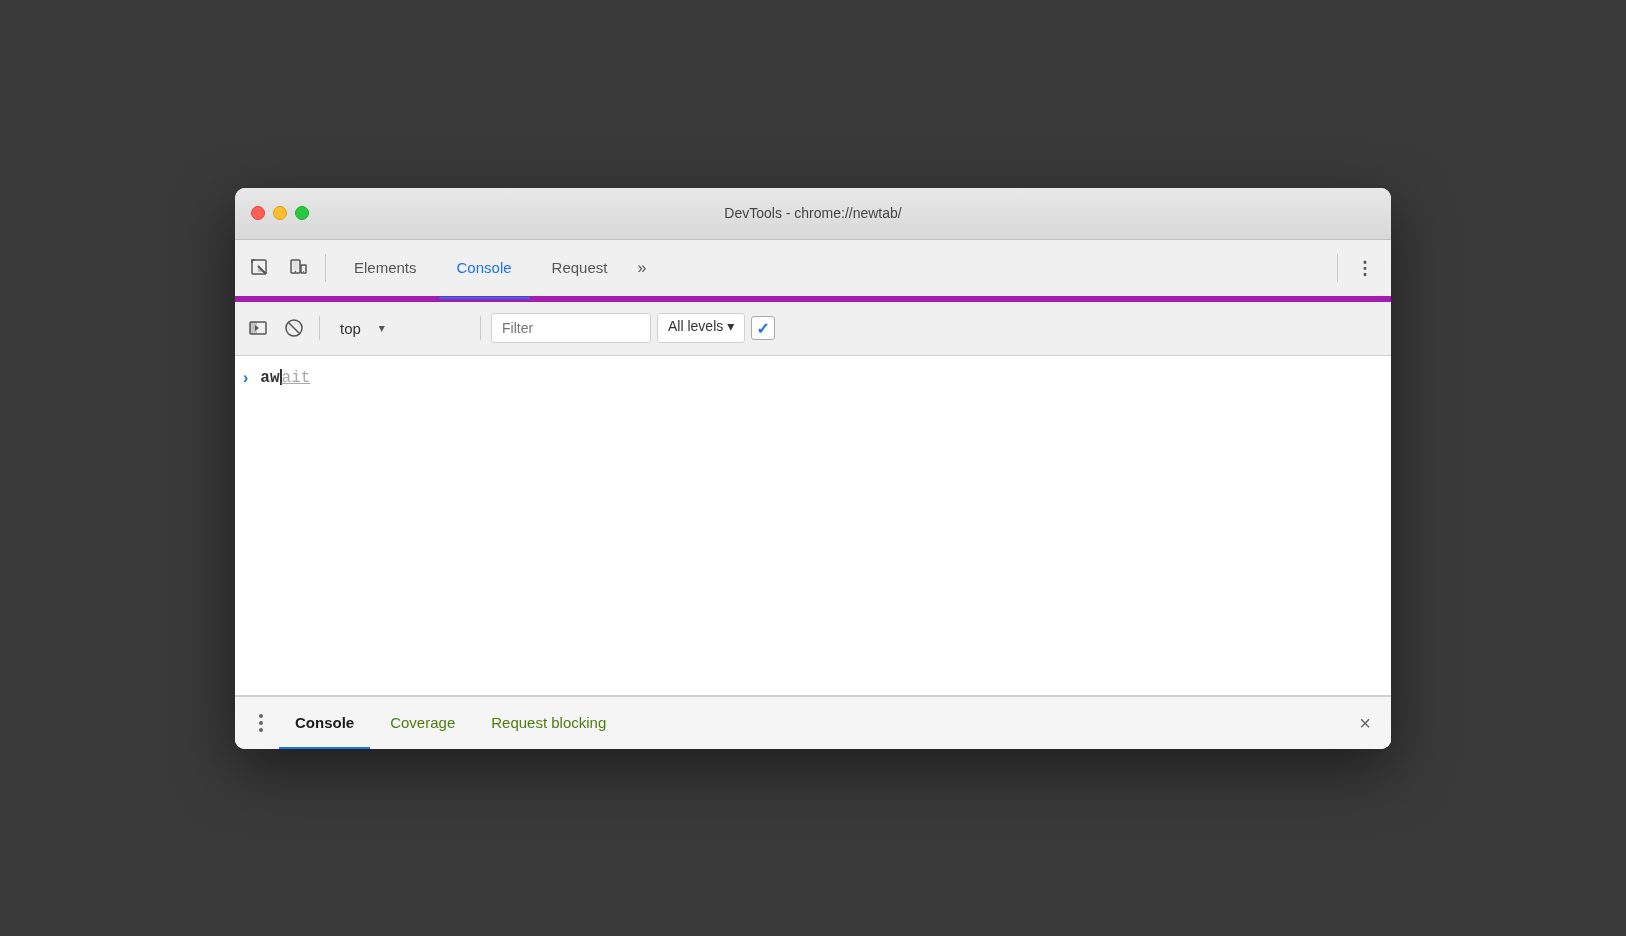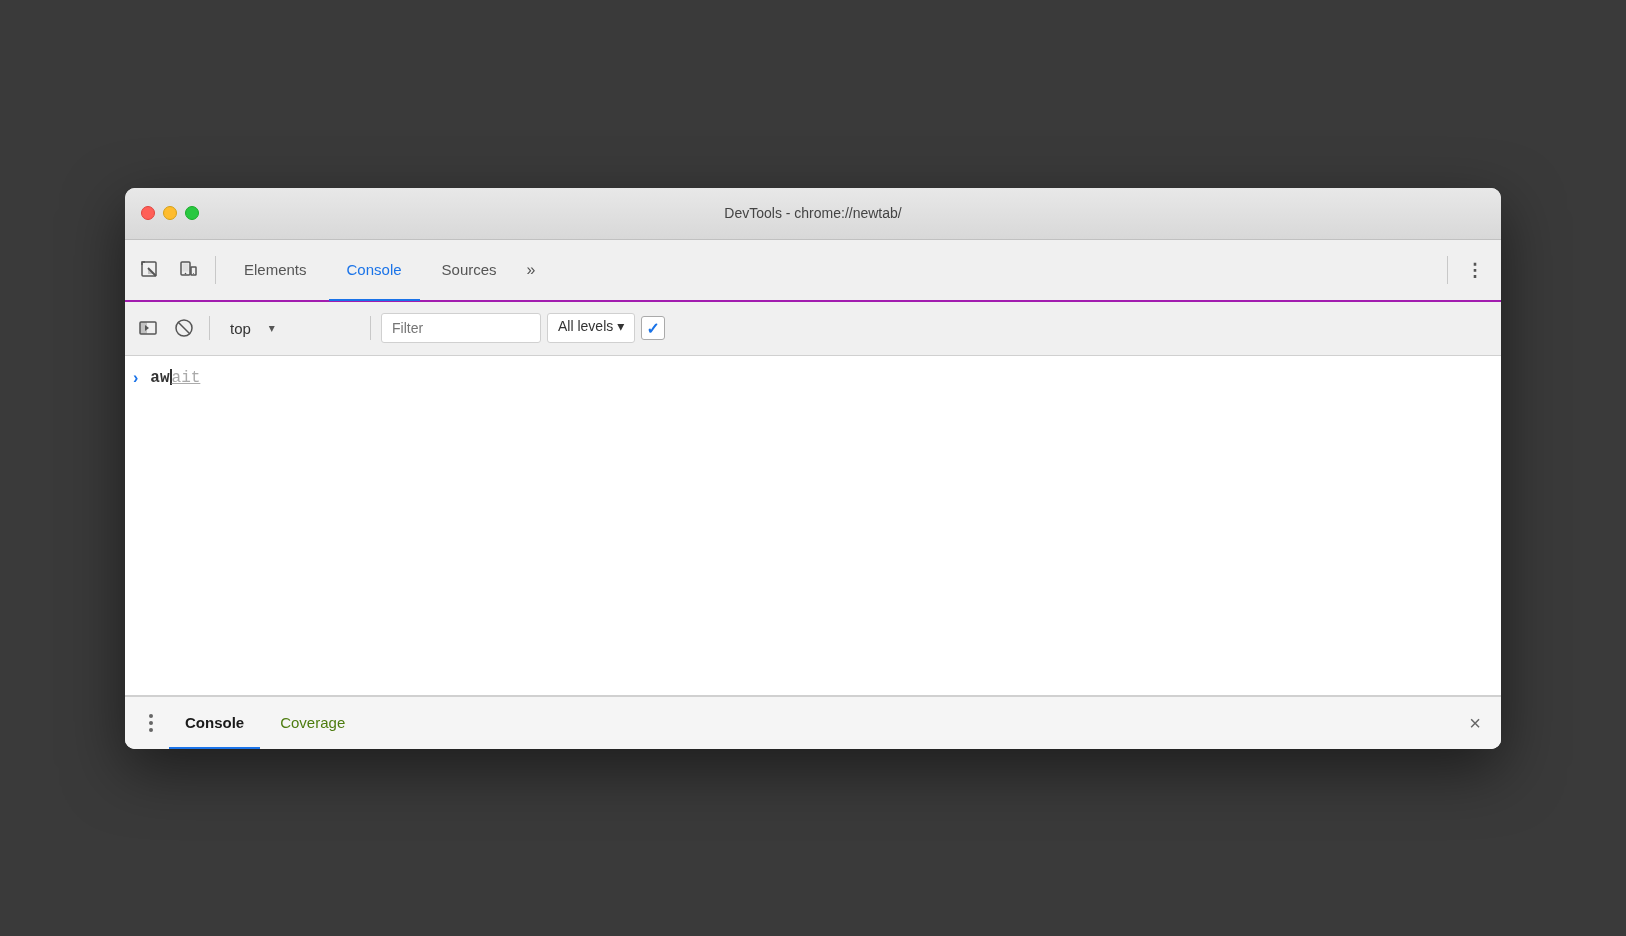--- a/index.html
+++ b/index.html
@@ -5,21 +5,21 @@
     * { box-sizing: border-box; margin: 0; padding: 0; }
     body {
       background: #3a3a3a;
       display: flex;
       justify-content: center;
       align-items: center;
       min-height: 100vh;
       font-family: -apple-system, BlinkMacSystemFont, 'Helvetica Neue', Arial, sans-serif;
     }
     .window {
-      width: 1376px;
+      width: 1156px;
       background: #f0f0f0;
       border-radius: 10px;
       overflow: hidden;
       box-shadow: 0 20px 60px rgba(0,0,0,0.5);
     }
     
     .titlebar {
       background: linear-gradient(to bottom, #e8e8e8, #d8d8d8);
       height: 52px;
       display: flex;
@@ -43,21 +43,21 @@
       color: #444;
       font-weight: 500;
     }
     
     .devtools {
       background: #f5f5f5;
     }
     
     .toolbar {
       background: #f0f0f0;
-      border-bottom: 2px solid #a21caf;
+      border-bottom: 6px solid #a21caf;
       height: 62px;
       display: flex;
       align-items: center;
       padding: 0 8px;
       gap: 4px;
     }
     .toolbar-icon-btn {
       width: 34px;
       height: 34px;
       display: flex;
@@ -336,21 +336,21 @@
         </svg>
       </button>
       <div class="toolbar-divider"></div>
       <div class="toolbar-tab">
         <span>Elements</span>
       </div>
       <div class="toolbar-tab active">
         <span>Console</span>
       </div>
       <div class="toolbar-tab">
-        <span>Sources</span>
+        <span>Request</span>
       </div>
       <div class="toolbar-chevron">
         <span>»</span>
       </div>
       <div class="toolbar-spacer"></div>
       <div class="toolbar-divider"></div>
       <div class="toolbar-more">
         <span>⋮</span>
       </div>
     </div>
@@ -406,20 +406,23 @@
           <div class="drawer-menu-dot"></div>
           <div class="drawer-menu-dot"></div>
           <div class="drawer-menu-dot"></div>
         </div>
         <div class="drawer-tab active">
           <span>Console</span>
         </div>
         <div class="drawer-tab">
           <span>Coverage</span>
         </div>
+        <div class="drawer-tab">
+          <span>Request blocking</span>
+        </div>
         <div class="drawer-spacer"></div>
         <div class="drawer-close">
           <span>×</span>
         </div>
       </div>
     </div>
   </div>
 </div>
 
 </body></html>

